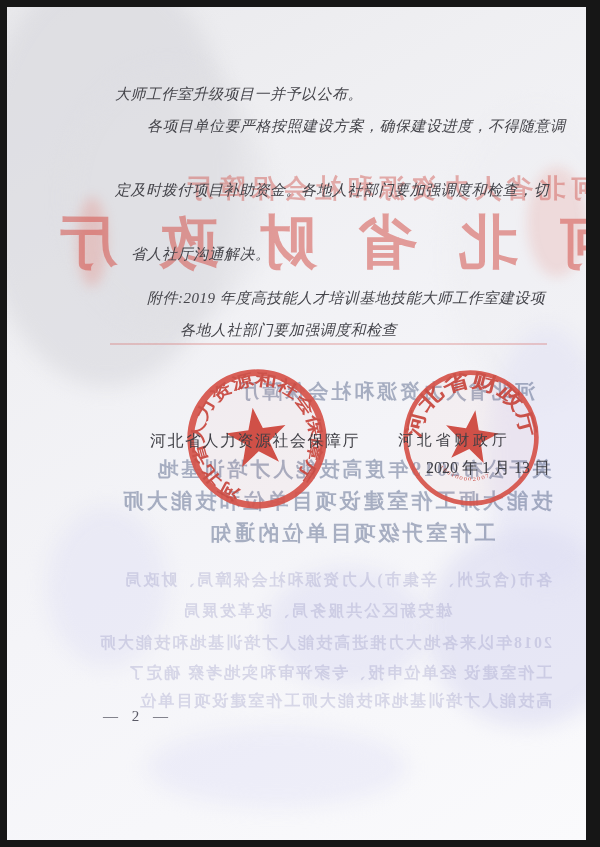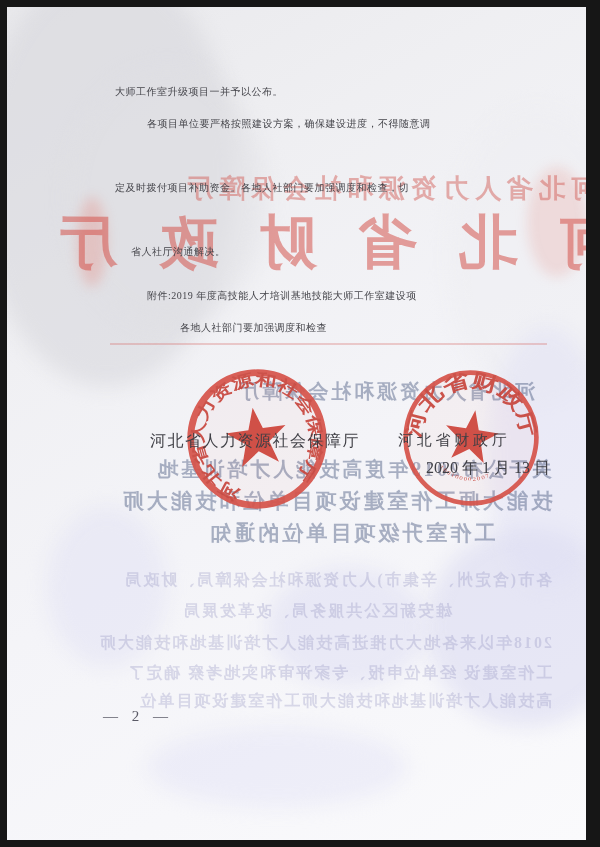--- a/index.html
+++ b/index.html
@@ -2,21 +2,21 @@
 <html><head>
 <meta charset="utf-8">
 <style>
   html,body{margin:0;padding:0;}
   .frame{position:relative;width:600px;height:847px;background:#161616;overflow:hidden;
          font-family:"Liberation Serif","DejaVu Serif",serif;}
   .page{position:absolute;left:7px;top:7px;width:579px;height:833px;overflow:hidden;
         background:linear-gradient(150deg,#e9e9ec 0%,#efeff2 25%,#f4f4f8 55%,#fafafc 100%);}
   .blob{position:absolute;border-radius:50%;filter:blur(10px);}
   
-  .tline{position:absolute;font-size:10px;color:#45454b;letter-spacing:.5px;white-space:nowrap;z-index:6;}
+  .tline{position:absolute;font-size:15px;color:#45454b;letter-spacing:.5px;white-space:nowrap;z-index:6;font-style:italic;}
   .sig{position:absolute;font-size:16px;color:#3f3f45;white-space:nowrap;z-index:6;}
   .pageno{position:absolute;left:96px;top:701px;font-size:15px;color:#5a5a66;letter-spacing:5px;z-index:6;}
   
   .ghost{position:absolute;transform:scaleX(-1);white-space:nowrap;font-weight:700;
          filter:blur(.6px);z-index:1;}
   .ghost-red-small{left:145px;top:164px;width:445px;font-size:26px;letter-spacing:6px;
                    color:#d4645e;opacity:.5;}
   .ghost-red-large{left:25px;top:197px;width:585px;font-size:58px;letter-spacing:42px;
                    color:#d5554e;opacity:.55;}
   .ghost-red-rule{position:absolute;left:103px;top:336px;width:437px;height:2px;

